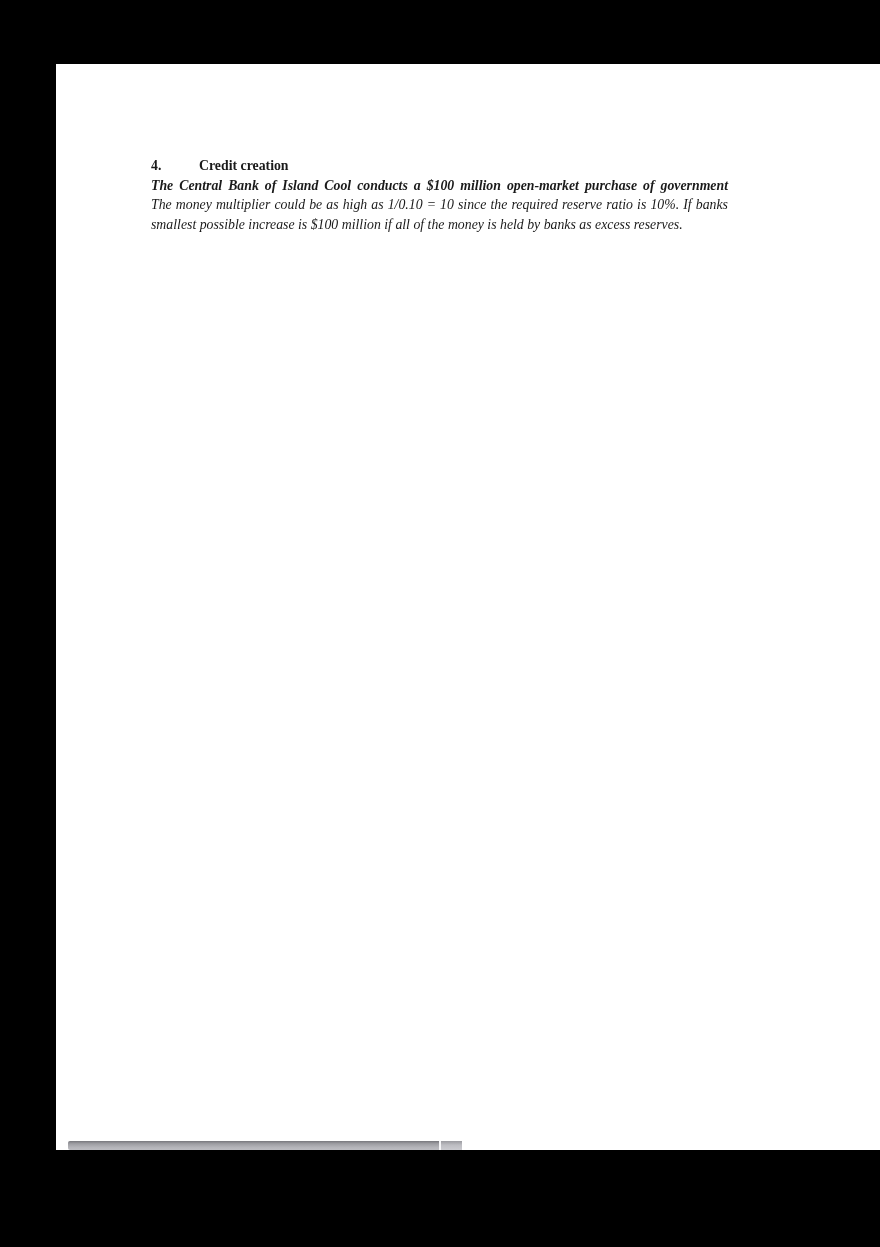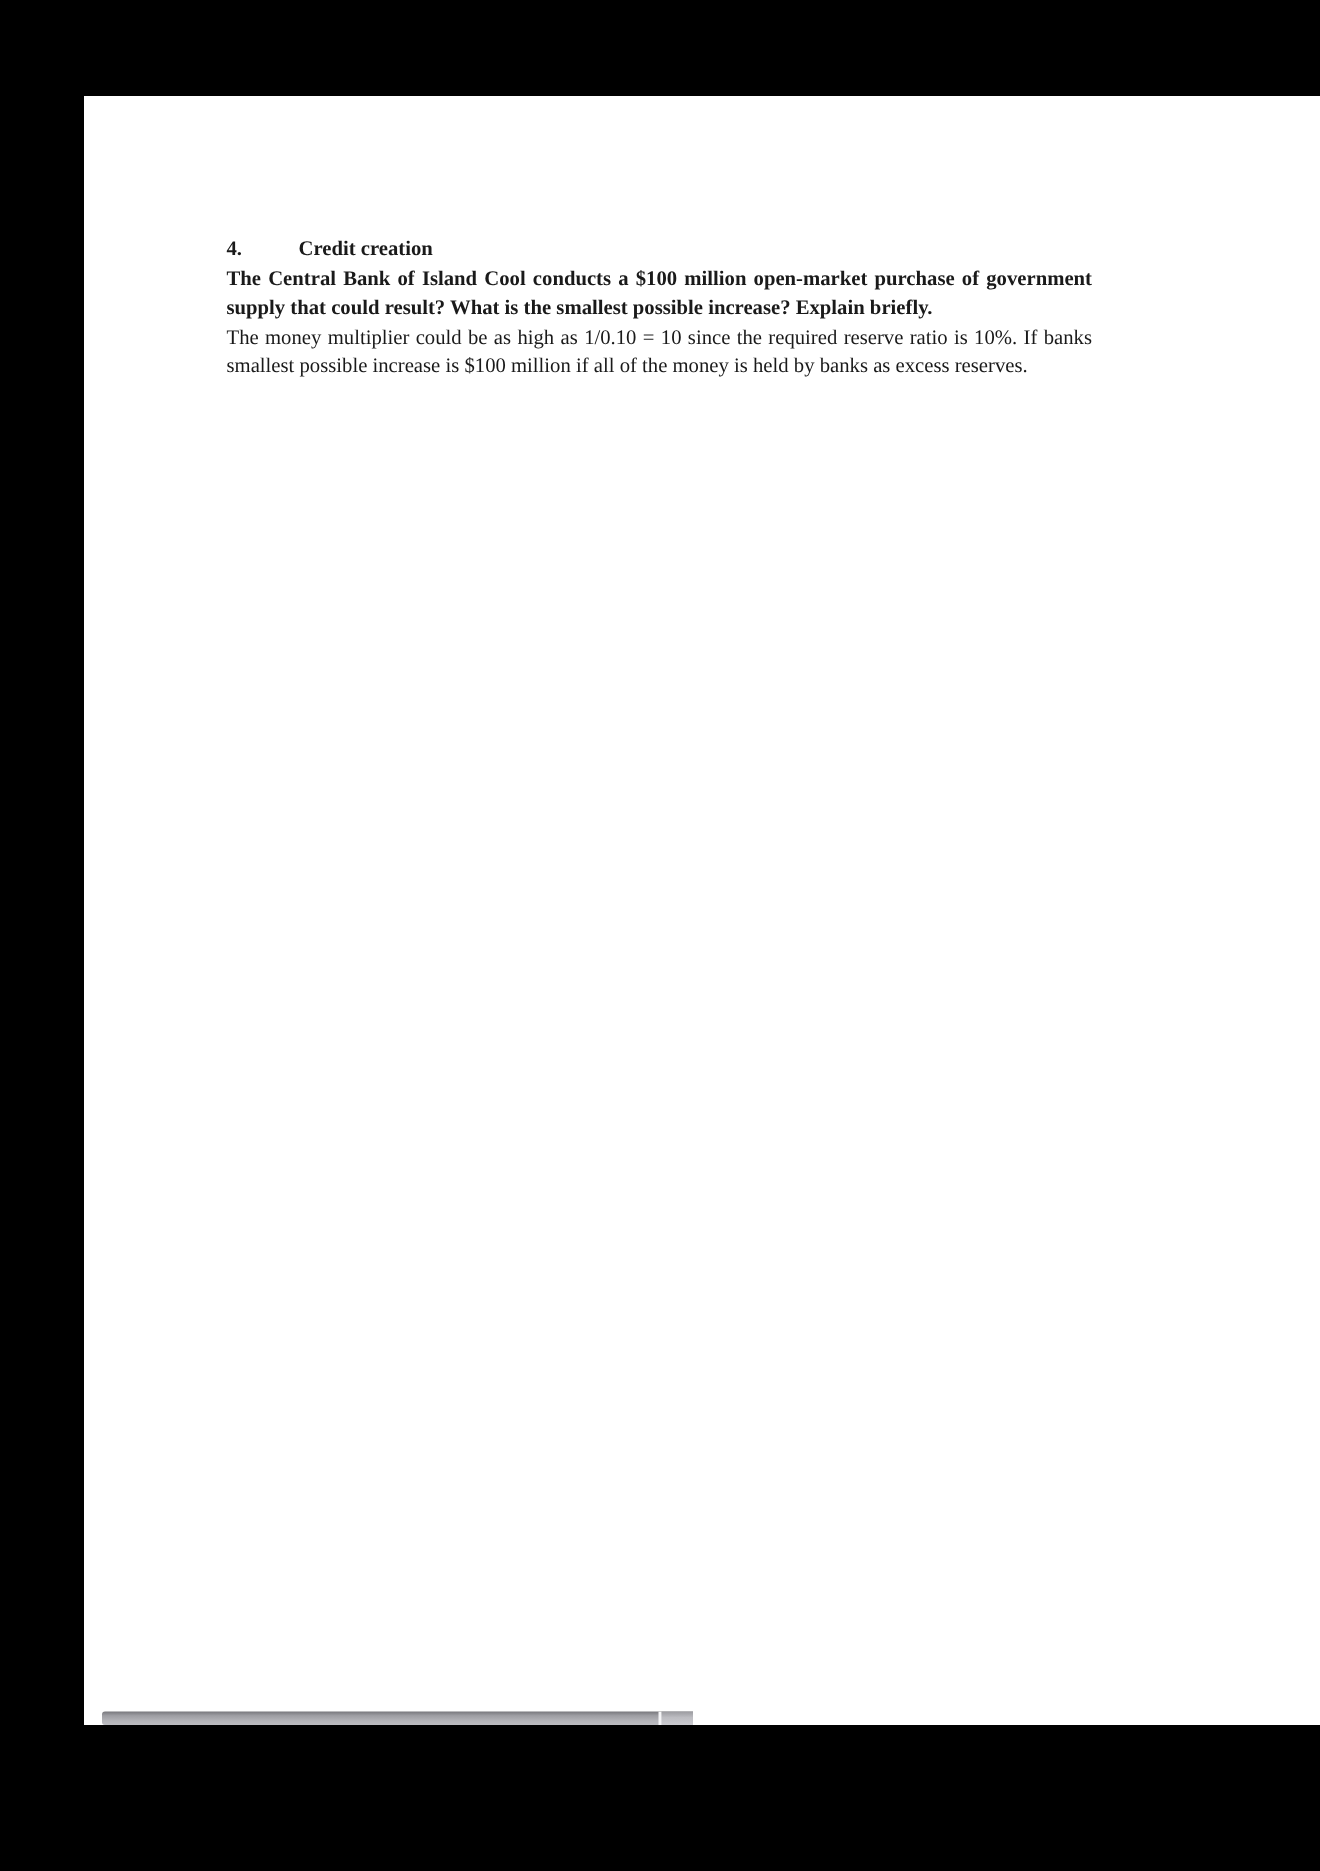--- a/index.html
+++ b/index.html
@@ -43,21 +43,21 @@
   .heading-line {
     font-weight: bold;
     white-space: nowrap;
   }
   .heading-number {
     display: inline-block;
     width: 48px;
   }
 
   .para { width: 100%; }
-  .para .line { width: 100%; }
+  .para .line { width: 100%; font-style: italic; }
   .para .line.just {
     text-align: justify;
     text-align-last: justify;
   }
   .para.bold { font-weight: bold; }
 
   .footer {
     position: absolute;
     left: 0;
     top: 1018px;
@@ -96,21 +96,20 @@
   <div class="paper">
 
     <div class="content">
 
       <div class="heading-line">
         <span class="heading-number">4.</span><span>Credit creation</span>
       </div>
 
       <div class="para bold">
         <div class="line just">The Central Bank of Island Cool conducts a $100 million open-market purchase of government</div>
-        <div class="line">supply that could result? What is the smallest possible increase? Explain briefly.</div>
       </div>
 
       <div class="para">
         <div class="line just">The money multiplier could be as high as 1/0.10 = 10 since the required reserve ratio is 10%. If banks</div>
         <div class="line">smallest possible increase is $100 million if all of the money is held by banks as excess reserves.</div>
       </div>
 
     </div>
 
     <div class="footer">5 of 3</div>

